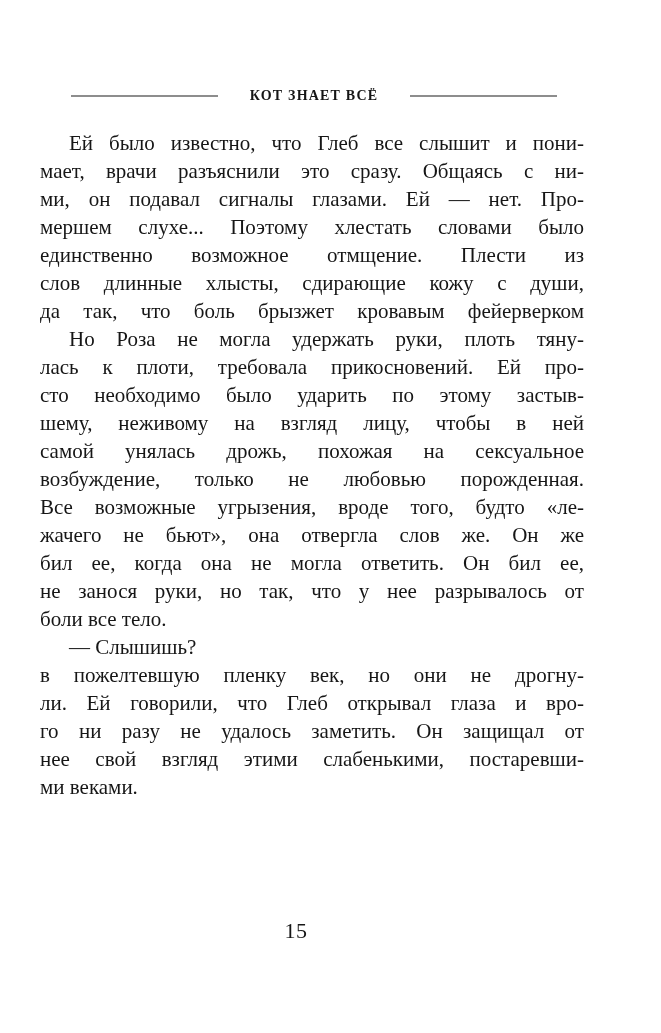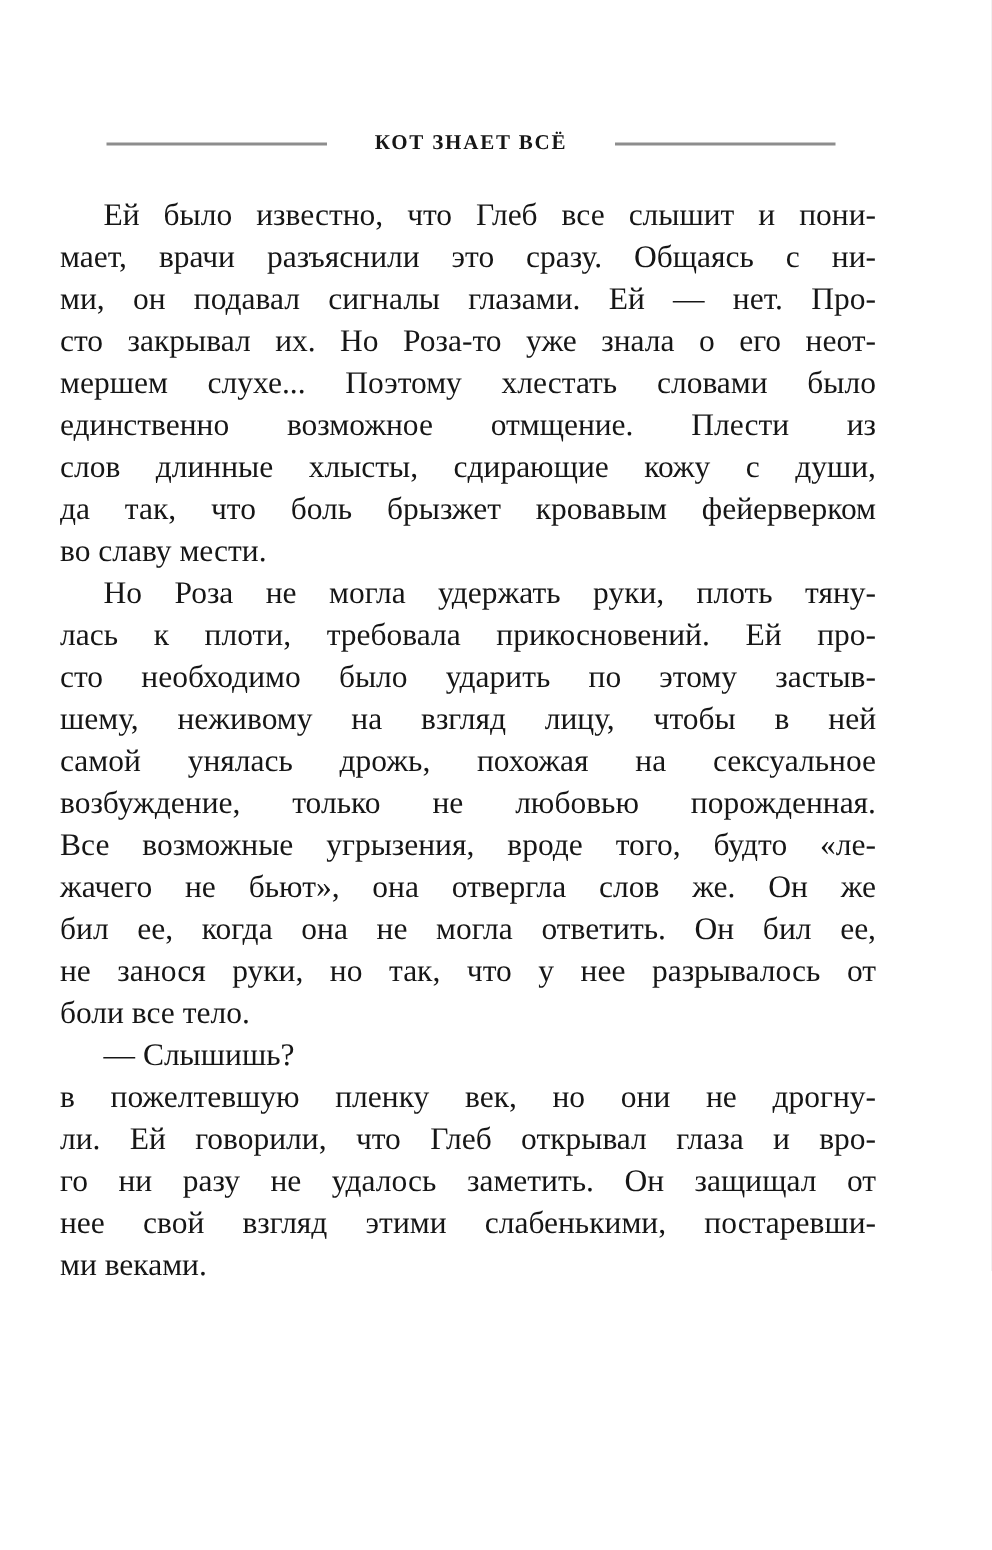--- a/index.html
+++ b/index.html
@@ -76,26 +76,24 @@
     <span class="head-rule"></span>
     <span class="head-title">КОТ ЗНАЕТ ВСЁ</span>
     <span class="head-rule"></span>
   </div>
 
   <div class="text-body">
       <div class="paragraph">
         <div class="line first">Ей было известно, что Глеб все слышит и пони-</div>
         <div class="line">мает, врачи разъяснили это сразу. Общаясь с ни-</div>
         <div class="line">ми, он подавал сигналы глазами. Ей — нет. Про-</div>
-        <div class="line">сто закрывал их. Но Роза-то уже знала о его неот-</div>
         <div class="line">мершем слухе... Поэтому хлестать словами было</div>
         <div class="line">единственно возможное отмщение. Плести из</div>
         <div class="line">слов длинные хлысты, сдирающие кожу с души,</div>
         <div class="line">да так, что боль брызжет кровавым фейерверком</div>
-        <div class="line last">во славу мести.</div>
       </div>
       <div class="paragraph">
         <div class="line first">Но Роза не могла удержать руки, плоть тяну-</div>
         <div class="line">лась к плоти, требовала прикосновений. Ей про-</div>
         <div class="line">сто необходимо было ударить по этому застыв-</div>
         <div class="line">шему, неживому на взгляд лицу, чтобы в ней</div>
         <div class="line">самой унялась дрожь, похожая на сексуальное</div>
         <div class="line">возбуждение, только не любовью порожденная.</div>
         <div class="line">Все возможные угрызения, вроде того, будто «ле-</div>
         <div class="line">жачего не бьют», она отвергла слов же. Он же</div>
@@ -108,14 +106,15 @@
       </div>
       <div class="paragraph">
         <div class="line">в пожелтевшую пленку век, но они не дрогну-</div>
         <div class="line">ли. Ей говорили, что Глеб открывал глаза и вро-</div>
         <div class="line">го ни разу не удалось заметить. Он защищал от</div>
         <div class="line">нее свой взгляд этими слабенькими, постаревши-</div>
         <div class="line last">ми веками.</div>
       </div>
     </div>
 
+  <div class="folio">15</div>
 
 </div>
 
 </body></html>

